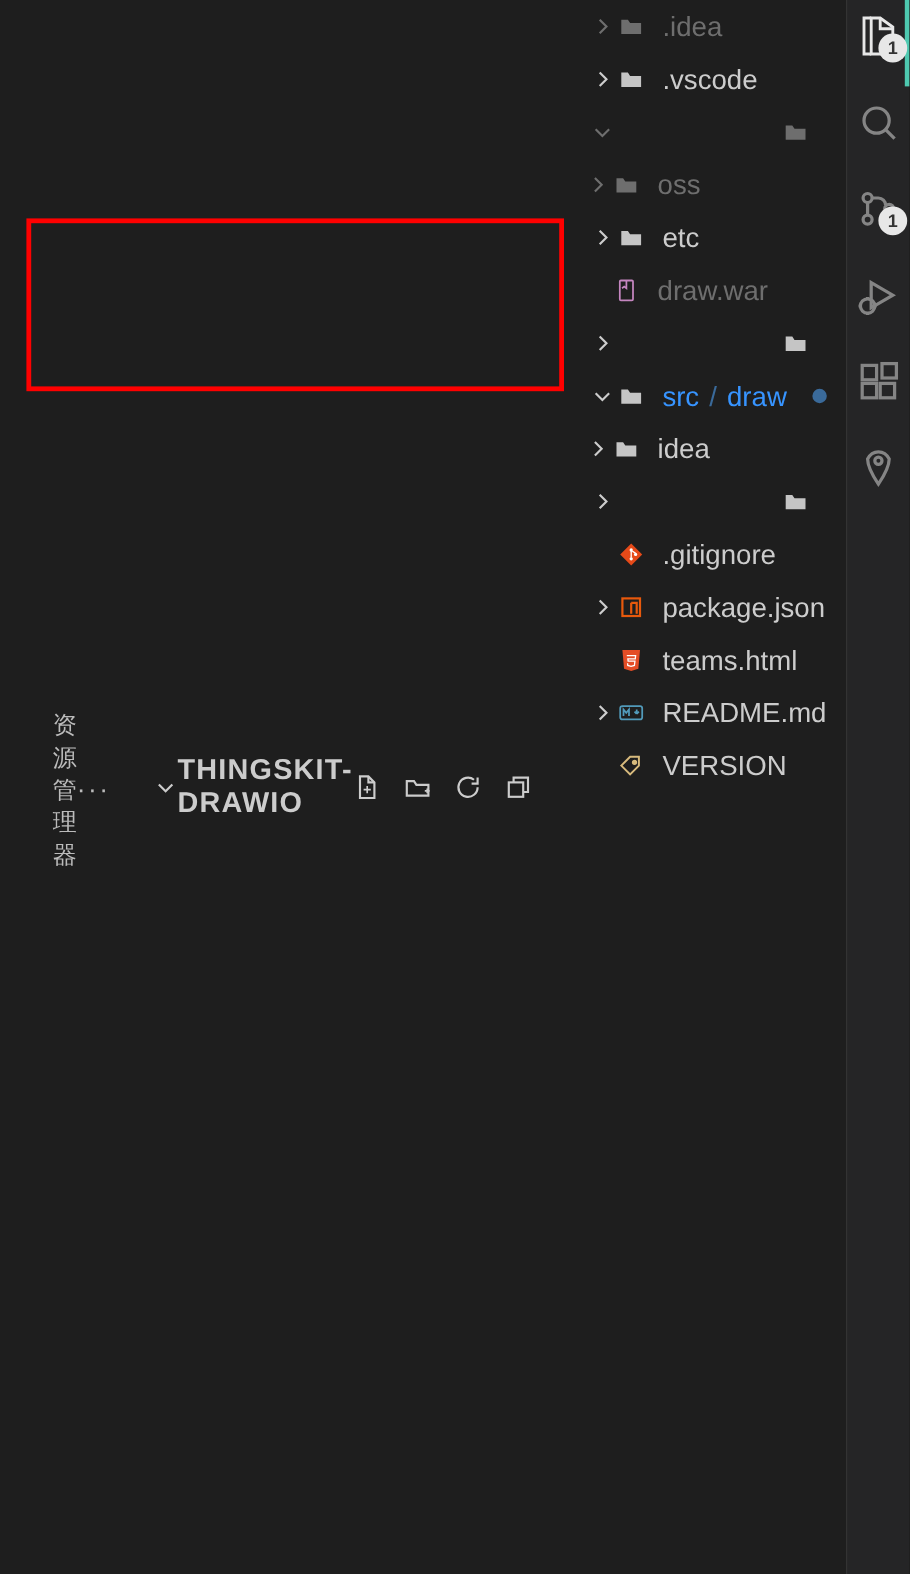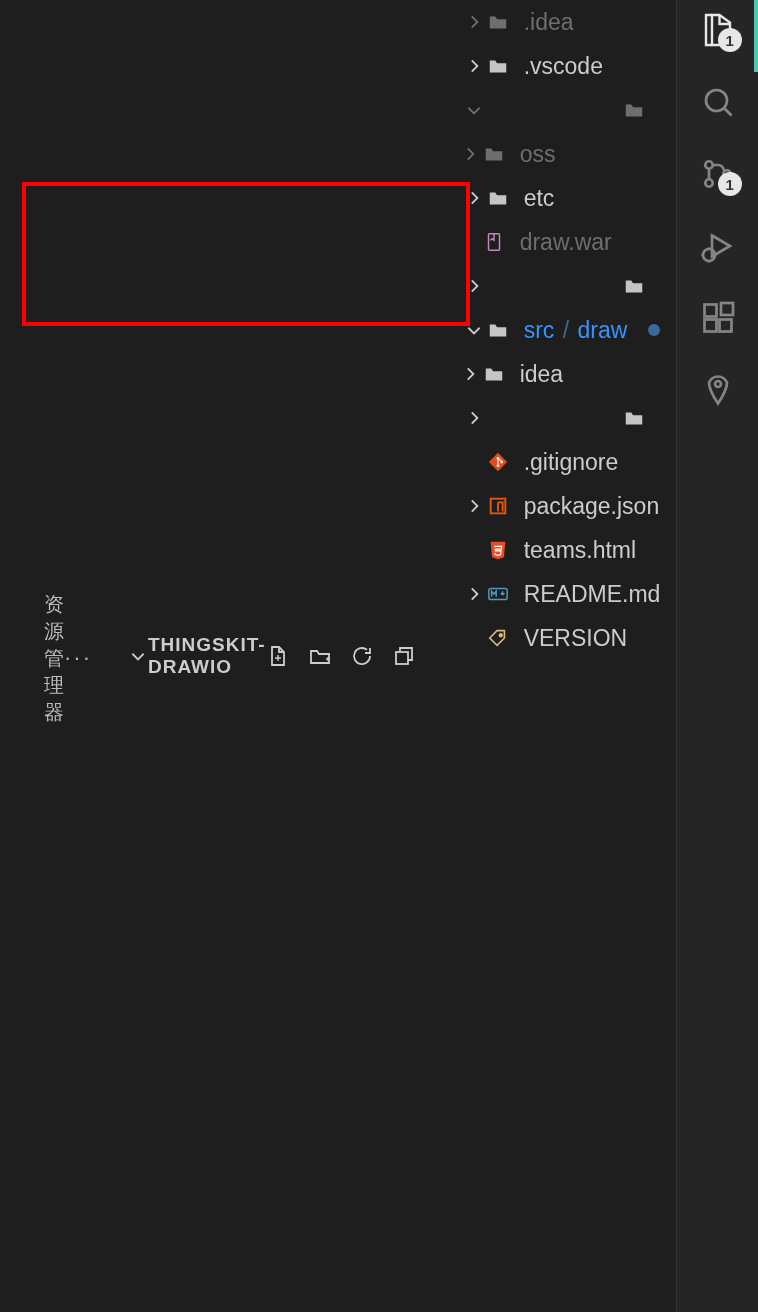--- a/index.html
+++ b/index.html
@@ -8,21 +8,21 @@
   .sidebar { flex: 1; display: flex; flex-direction: row; background: #1e1e1e; position: relative; }
   .activity-bar { width: 88px; background: #252526; border-left: 1px solid #333; display: flex; flex-direction: column; align-items: center; padding-top: 8px; gap: 28px; position: relative; }
   .activity-bar::before { content:""; position:absolute; right:0; top:0; width:4px; height:72px; background:#4ec9b0; }
   .activity-icon { width: 44px; height: 44px; display: flex; align-items: center; justify-content: center; color: #858585; position: relative; cursor:pointer; }
   .activity-icon svg { width: 36px; height: 36px; }
   .badge { position: absolute; bottom: 0px; right: -2px; background: #e7e7e7; color: #333; border-radius: 50%; width: 24px; height: 24px; font-size: 15px; font-weight: 600; display:flex; align-items:center; justify-content:center; }
 
   .panel-header { display:flex; align-items:center; justify-content:space-between; padding: 10px 20px 6px 44px; color:#bbbbbb; font-size:20px; }
   .more { color:#bbbbbb; font-size:22px; letter-spacing:2px; cursor:pointer; padding-right:8px; }
 
-  .section-header { display:flex; align-items:center; padding: 10px 16px 10px 8px; color:#cccccc; font-size:19px; font-weight:700; letter-spacing:1px; }
+  .section-header { display:flex; align-items:center; padding: 10px 16px 10px 8px; color:#cccccc; font-size:24px; font-weight:700; letter-spacing:1px; }
   .section-title { flex:1; }
   .section-actions { display:flex; gap:18px; }
   .section-actions .abtn { color:#cccccc; cursor:pointer; display:flex; }
   .section-actions svg { width:24px; height:24px; }
 
   .tree { font-size:23px; color:#cccccc; }
   .row { display:flex; align-items:center; height:44px; cursor:pointer; padding-right:16px; position:relative;justify-content:space-between; }
   .chev { width:20px; display:flex; justify-content:center; color:#cccccc; }
   .chev svg { width:18px; height:18px; }
   .icon { width:28px; display:flex; justify-content:center; margin-right:12px; }

